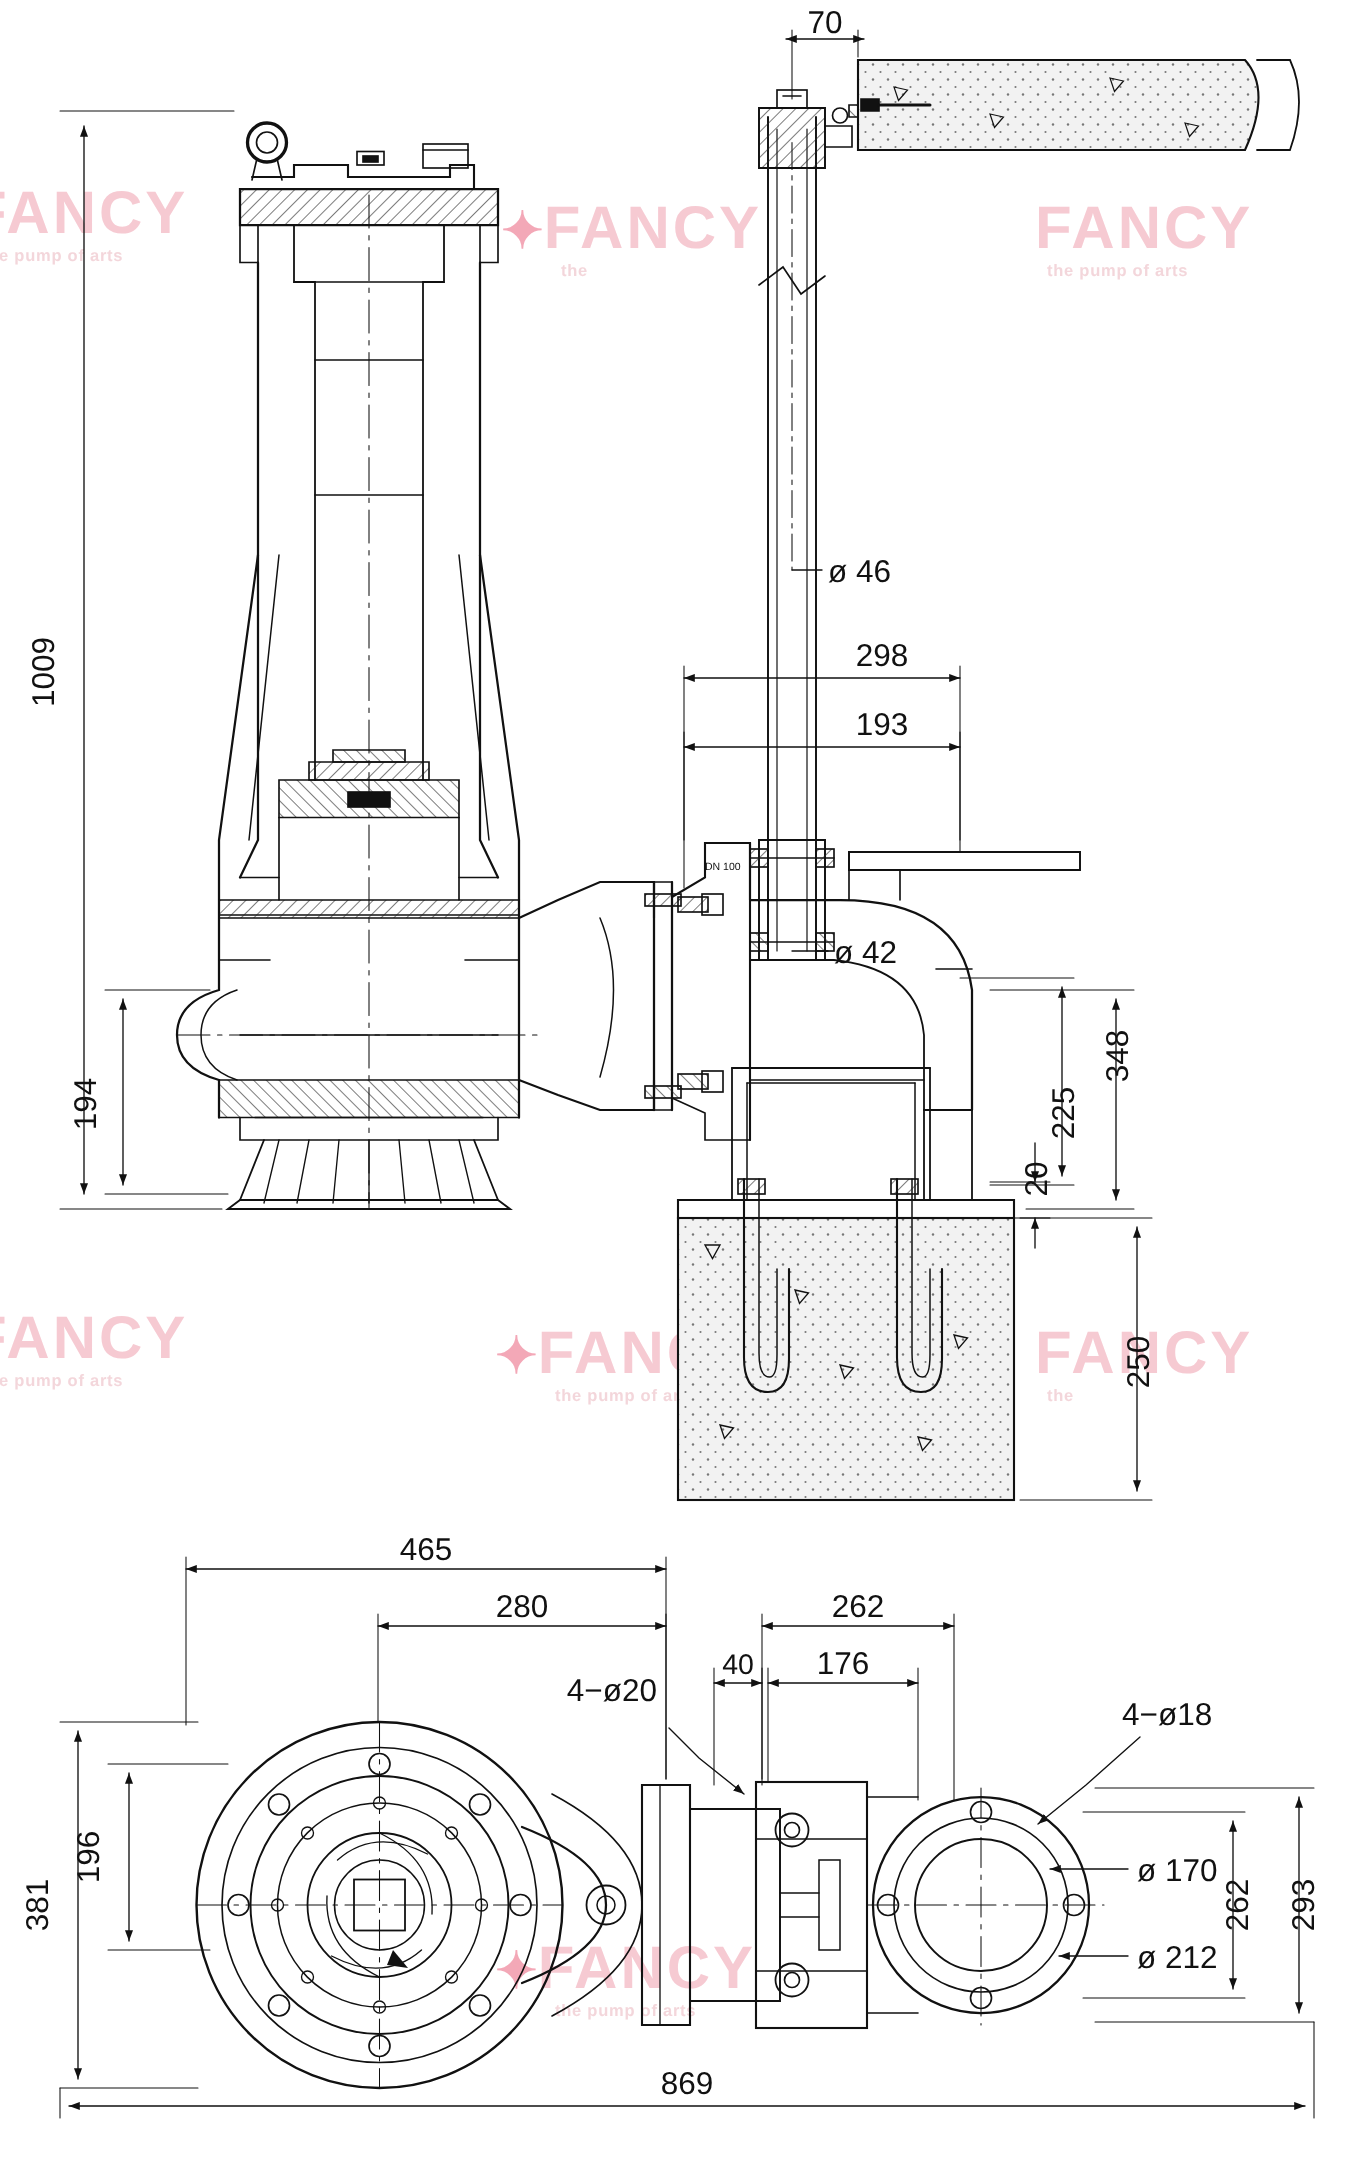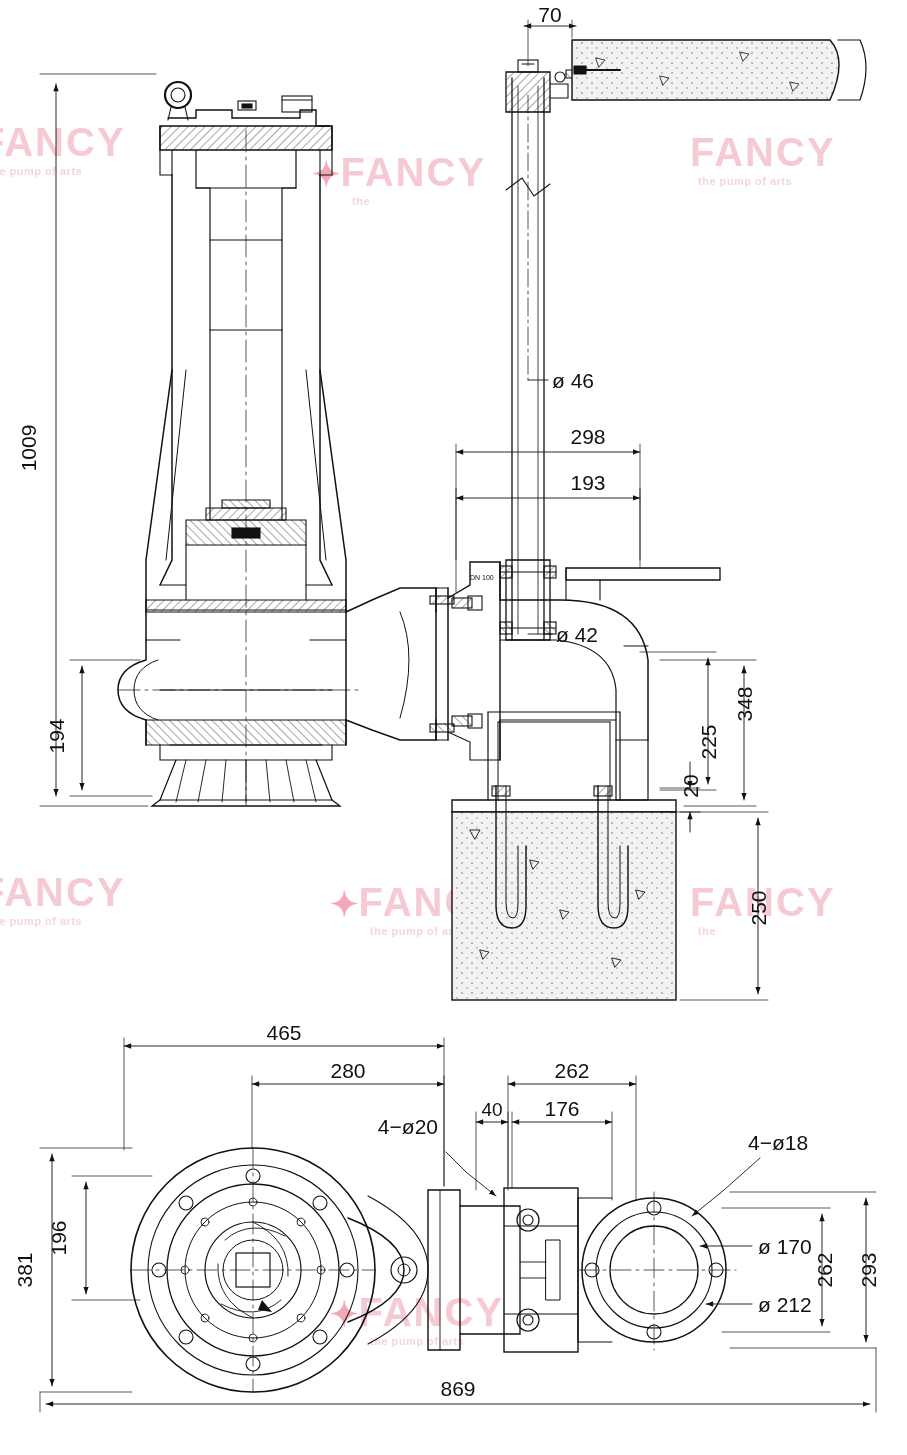--- a/index.html
+++ b/index.html
@@ -19,21 +19,21 @@
 </style>
 </head>
 <body>
 
 <div class="stage">
 
   <div class="wm" style="left:-20px;top:120px;">
     <span class="big">FANCY</span>
     <div class="sub" style="margin-left:8px;">the pump of arts</div>
   </div>
-  <div class="wm" style="left:312px;top:130px;margin-top:20px;">
+  <div class="wm" style="left:334px;top:130px;">
     <span class="mark">✦</span><span class="big">FANCY</span>
     <div class="sub" style="margin-left:40px;">the</div>
   </div>
   <div class="wm" style="left:690px;top:130px;">
     <span class="big">FANCY</span>
     <div class="sub" style="margin-left:8px;">the pump of arts</div>
   </div>
   <div class="wm" style="left:-20px;top:870px;">
     <span class="big">FANCY</span>
     <div class="sub" style="margin-left:8px;">the pump of arts</div>

